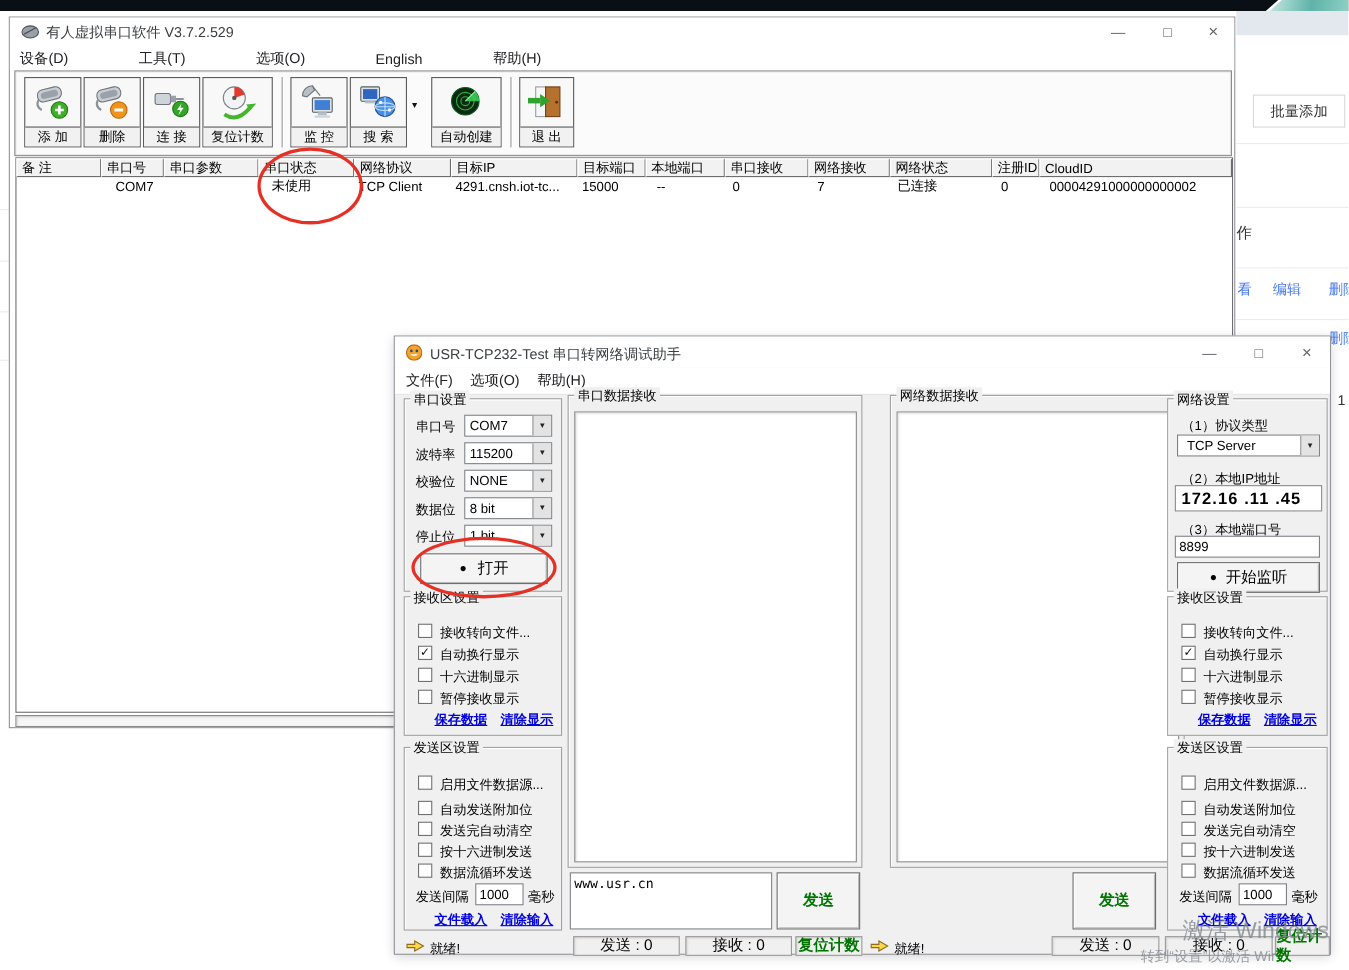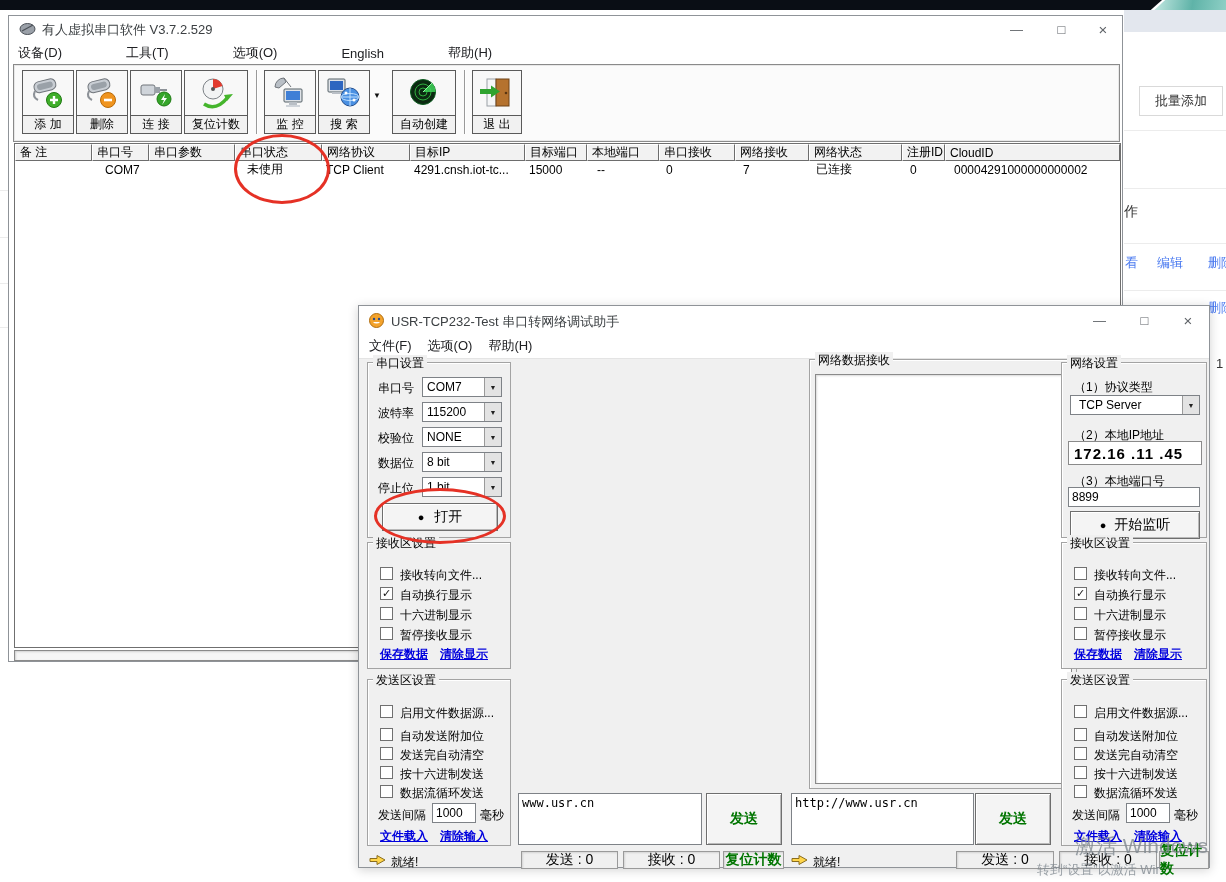--- a/index.html
+++ b/index.html
@@ -27,21 +27,21 @@
   .td{height:17px;font-size:12px;display:flex;align-items:center;padding-left:10px;box-sizing:border-box;white-space:nowrap;overflow:hidden;}
   
   .groupbox{position:absolute;border:1px solid #a3a3a3;box-shadow:inset 1px 1px 0 #fff;background:#f0f0f0;box-sizing:border-box;}
   .group-label{position:absolute;top:-8px;left:5px;background:#f0f0f0;padding:0 3px;font-size:12px;white-space:nowrap;}
   .combo{position:absolute;height:20px;background:#fff;border:1px solid #7e8287;display:flex;align-items:stretch;box-sizing:border-box;}
   .combo .val{flex:1;padding-left:4px;font-size:12px;display:flex;align-items:center;white-space:nowrap;overflow:hidden;}
   .combo .arrow-btn{width:16px;background:#e3e3e3;border-left:1px solid #9a9a9a;display:flex;align-items:center;justify-content:center;font-size:7px;color:#222;}
   .field-label{position:absolute;font-size:12px;white-space:nowrap;}
   .cb{position:absolute;width:13px;height:13px;background:#fff;border:1px solid #707070;box-sizing:border-box;font-size:11px;line-height:11px;text-align:center;font-weight:bold;color:#111;}
   .cb-label{position:absolute;font-size:12px;white-space:nowrap;}
-  .link{position:absolute;color:#0000dd;text-decoration:underline;font-weight:bold;font-size:12px;white-space:nowrap;cursor:pointer;}
+  .link{position:absolute;color:#0000dd;text-decoration:underline;font-weight:bold;font-size:12px;white-space:nowrap;cursor:pointer;margin-left:15px;}
   .textin{position:absolute;background:#fff;border:1px solid #7e8287;box-sizing:border-box;font-size:12px;padding-left:3px;font-family:"Liberation Sans",sans-serif;}
   .bigin{position:absolute;background:#fff;border:1px solid #7e8287;box-sizing:border-box;font-family:"DejaVu Sans Mono",monospace;font-size:12px;padding:2px 3px;overflow:hidden;}
   .sunken{position:absolute;background:#fff;border:1px solid #8a8a8a;box-shadow:inset 1px 1px 2px rgba(0,0,0,.15);box-sizing:border-box;}
   .btn{position:absolute;background:#f4f4f4;border:1px solid #6e6e6e;box-shadow:inset 1px 1px 0 #fff,inset -1px -1px 0 #b9b9b9;display:flex;align-items:center;justify-content:center;box-sizing:border-box;cursor:pointer;}
   .send-btn{font-size:14px;font-weight:bold;color:#007500;}
   .status-box{position:absolute;height:18px;border:1px solid #9a9a9a;box-shadow:inset 1px 1px 2px rgba(0,0,0,.12);display:flex;align-items:center;justify-content:center;font-size:14px;background:#f0f0f0;box-sizing:border-box;}
   .ready{position:absolute;font-size:12px;white-space:nowrap;}
   .red-ellipse{position:absolute;border:3px solid #e53125;border-radius:50%;background:transparent;}
   .wm{position:absolute;color:rgba(128,136,144,0.8);white-space:nowrap;}
   .strip-line{position:absolute;height:1px;background:#ececec;}
@@ -324,32 +324,35 @@
       <span class="cb-label" style="left:32px;top:86px;">按十六进制发送</span>
       <span class="cb" style="left:12px;top:105px;"></span>
       <span class="cb-label" style="left:32px;top:105px;">数据流循环发送</span>
       <span class="field-label" style="left:10px;top:127px;">发送间隔</span>
       <input class="textin" style="left: 64px; top: 123px; width: 44px; height: 20px;" value="1000">
       <span class="field-label" style="left:112px;top:127px;">毫秒</span>
       <span class="link" style="left:12px;top:148px;">文件载入</span>
       <span class="link" style="left:72px;top:148px;">清除输入</span>
     </div>
 
+    <div class="groupbox" style="left:157px;top:53px;width:268px;height:430px;">
+      <span class="group-label">串口数据接收</span>
+      <div class="sunken" style="left:5px;top:14px;width:257px;height:410px;"></div>
+    </div>
 
     <div class="groupbox" style="left:450px;top:53px;width:268px;height:430px;">
       <span class="group-label">网络数据接收</span>
       <div class="sunken" style="left:5px;top:14px;width:257px;height:410px;"></div>
     </div>
 
     <div class="bigin" style="left:159px;top:487px;width:184px;height:52px;">www.usr.cn</div>
     <div class="btn send-btn" style="left:347px;top:487px;width:76px;height:52px;">
       <span>发送</span>
     </div>
 
-    <div class="bigin" style="left:432px;top:487px;width:183px;height:52px;">http://www.usr.cn</div>
     <div class="btn send-btn" style="left:616px;top:487px;width:76px;height:52px;">
       <span>发送</span>
     </div>
 
     <div class="groupbox" style="left:702px;top:56px;width:146px;height:176px;">
       <span class="group-label">网络设置</span>
       <span class="field-label" style="left:12px;top:16px;">（1）协议类型</span>
       <div class="combo" style="left:8px;top:32px;width:130px;height:20px;">
         <span class="val" style="padding-left:8px;">TCP Server</span>
         <span class="arrow-btn">▼</span>

